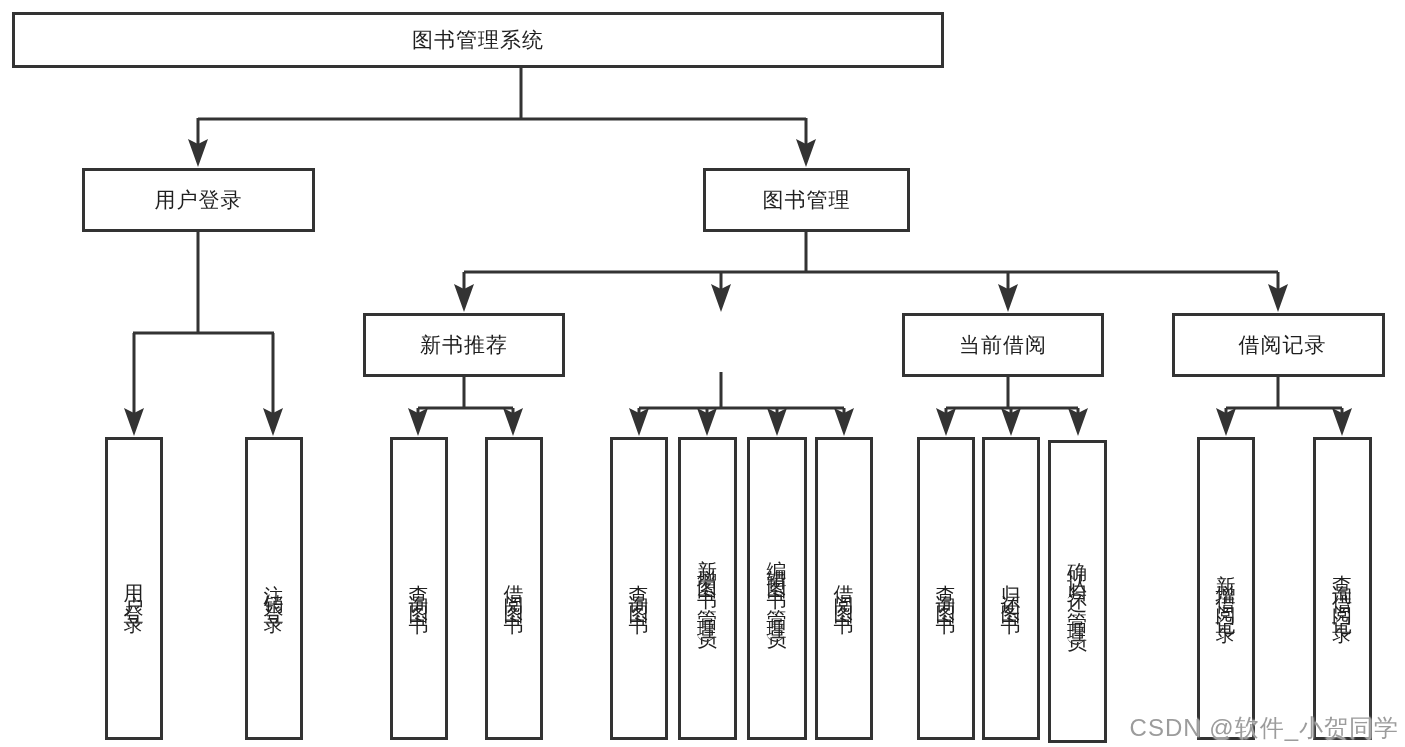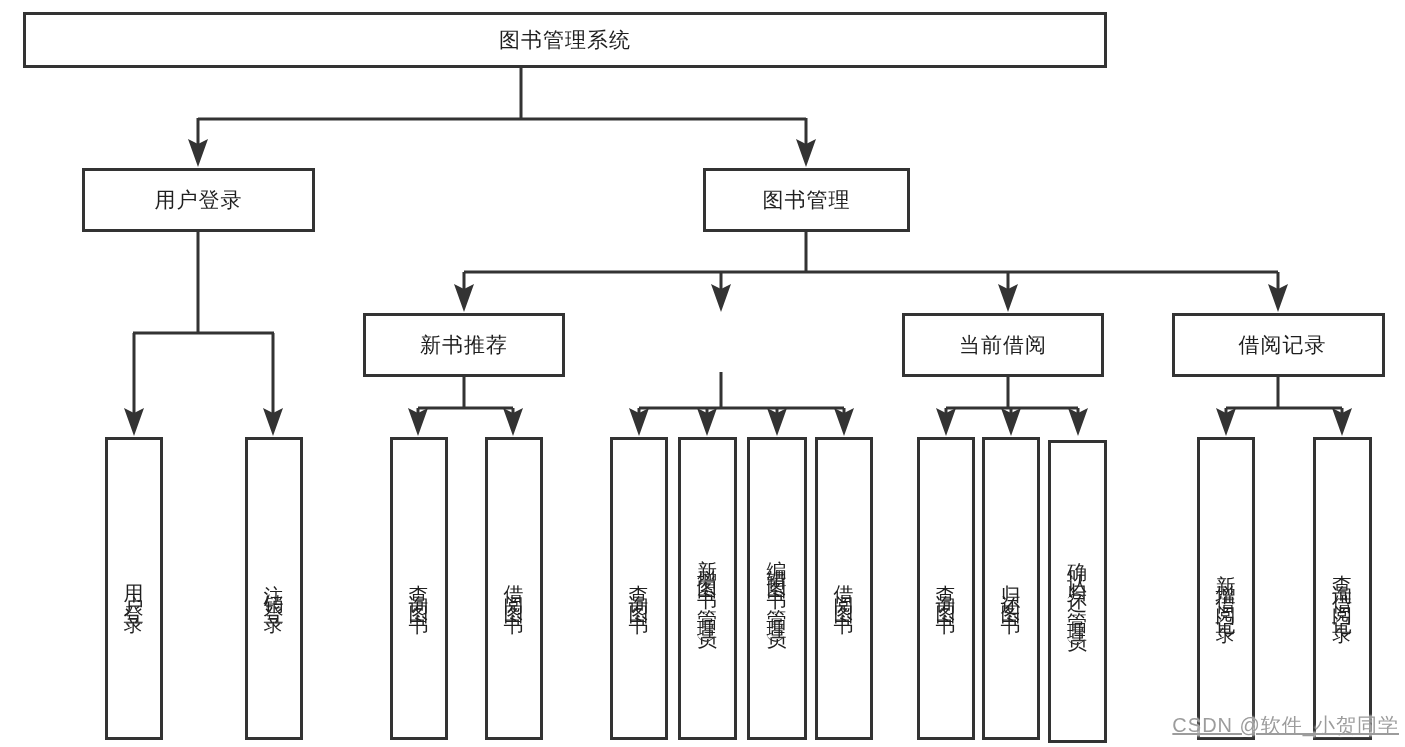--- a/index.html
+++ b/index.html
@@ -33,27 +33,26 @@
   .vnode{
     font-size:20px;
     letter-spacing:10px;
     writing-mode:vertical-lr;
     text-orientation:mixed;
     line-height:1;
   }
   .watermark{
     position:absolute;
     right:6px;top:712px;
-    font-size:20px;
+    font-size:24px;
     color:var(--wm);
     letter-spacing:1px;
     white-space:nowrap;
     text-shadow:1px 1px 2px rgba(255,255,255,.85),-1px -1px 2px rgba(255,255,255,.85);
     z-index:5;
-    text-decoration:underline;
   }
 </style>
 </head>
 <body>
 
 <div class="stage">
 
   <svg class="connectors" viewBox="0 0 1405 747" xmlns="http://www.w3.org/2000/svg">
     <path d="
       M521,64 V119 M198,119 H806 M198,118 V146 M806,118 V146
@@ -79,21 +78,21 @@
       <polygon points="777,436 767,408 777,413 787,408"></polygon>
       <polygon points="844,436 834,408 844,413 854,408"></polygon>
       <polygon points="946,436 936,408 946,413 956,408"></polygon>
       <polygon points="1011,436 1001,408 1011,413 1021,408"></polygon>
       <polygon points="1078,436 1068,408 1078,413 1088,408"></polygon>
       <polygon points="1226,436 1216,408 1226,413 1236,408"></polygon>
       <polygon points="1342,436 1332,408 1342,413 1352,408"></polygon>
     </g>
   </svg>
 
-  <div class="node" style="left:23px;top:12px;width:1084px;height:56px;">图书管理系统</div>
+  <div class="node" style="left:12px;top:12px;width:932px;height:56px;">图书管理系统</div>
 
   <div class="node" style="left:82px;top:168px;width:233px;height:64px;">用户登录</div>
   <div class="node" style="left:703px;top:168px;width:207px;height:64px;">图书管理</div>
 
   <div class="node" style="left:363px;top:313px;width:202px;height:64px;">新书推荐</div>
   <div class="node" style="left:902px;top:313px;width:202px;height:64px;">当前借阅</div>
   <div class="node" style="left:1172px;top:313px;width:213px;height:64px;padding-left:8px;">借阅记录</div>
 
   <div class="node vnode" style="left:105px;top:437px;width:58px;height:303px;">用户登录</div>
   <div class="node vnode" style="left:245px;top:437px;width:58px;height:303px;">注销登录</div>

